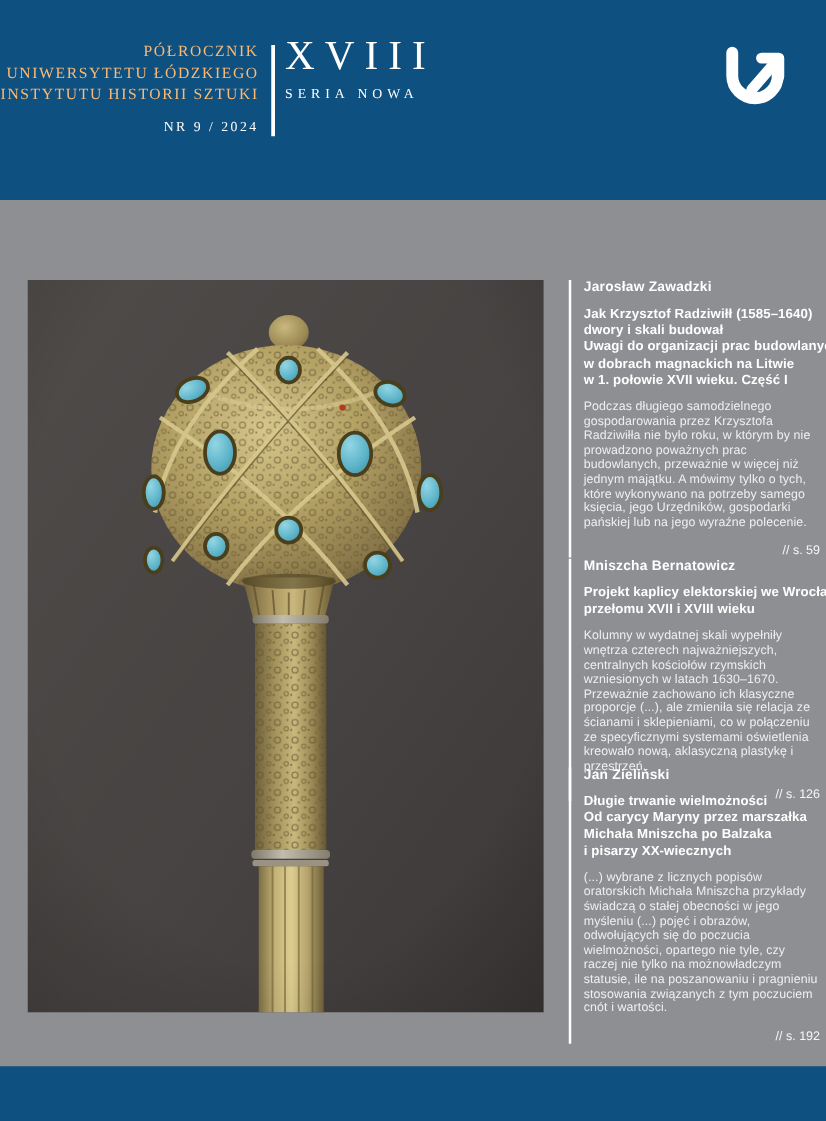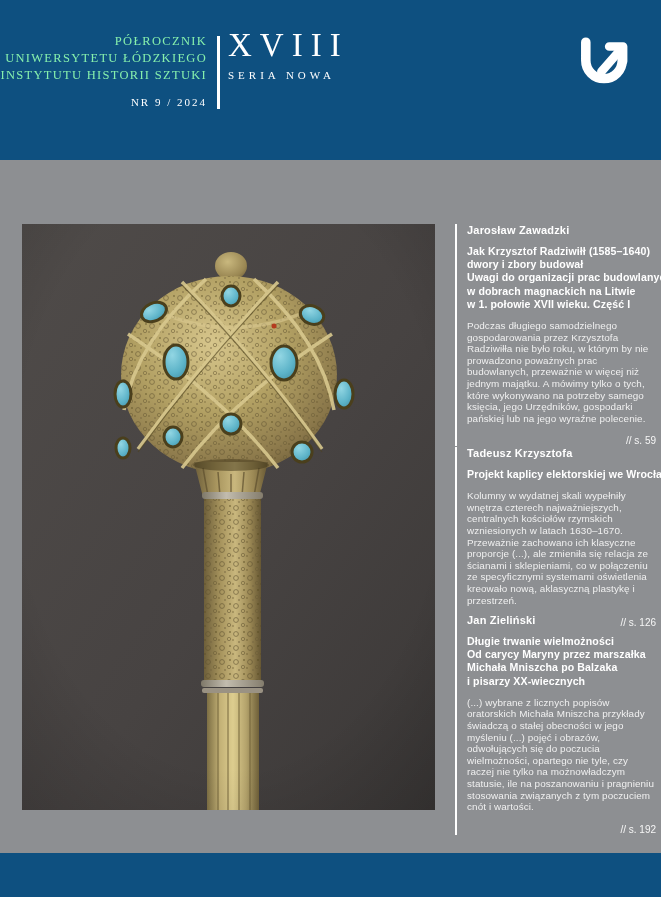--- a/index.html
+++ b/index.html
@@ -14,21 +14,21 @@
   }
   
   .header {
     position: absolute; top: 0; left: 0;
     width: 661px; height: 160px;
     background: #0e5080;
   }
   .publisher {
     position: absolute; top: 33px; right: 454px;
     text-align: right; white-space: nowrap;
-    color: #86efac;
+    color: #fdba74;
     font-family: "Liberation Serif", serif;
     font-size: 12.5px; letter-spacing: 1.3px; line-height: 17px;
   }
   .issue-no {
     position: absolute; top: 96px; right: 454px;
     color: #fff; font-family: "Liberation Serif", serif;
     font-size: 11px; letter-spacing: 2px; white-space: nowrap;
   }
   .header-divider {
     position: absolute; left: 217px; top: 36px;
@@ -221,33 +221,34 @@
       </g>
 
       <rect x="0" y="0" width="413" height="586" fill="url(#vignette)"></rect>
     </svg>
   </figure>
 
   <section class="article article-1">
     <div class="author">Jarosław Zawadzki</div>
     <div class="a-title">
       <span>Jak Krzysztof Radziwiłł (1585–1640)</span>
-      <span>dwory i zbory budował</span>
+      <span>dwory i skali budował</span>
       <span>Uwagi do organizacji prac budowlanych</span>
       <span>w dobrach magnackich na Litwie</span>
       <span>w 1. połowie XVII wieku. Część I</span>
     </div>
     <div class="abstract">Podczas długiego samodzielnego gospodarowania przez Krzysztofa Radziwiłła nie było roku, w którym by nie prowadzono poważnych prac budowlanych, przeważnie w więcej niż jednym majątku. A mówimy tylko o tych, które wykonywano na potrzeby samego księcia, jego Urzędników, gospodarki pańskiej lub na jego wyraźne polecenie.</div>
     <div class="page-ref">// s. 59</div>
   </section>
 
   <section class="article article-2">
-    <div class="author">Tadeusz Krzysztofa</div>
+    <div class="author">Mniszcha Bernatowicz</div>
     <div class="a-title">
       <span>Projekt kaplicy elektorskiej we Wrocławiu</span>
+      <span>przełomu XVII i XVIII wieku</span>
     </div>
     <div class="abstract">Kolumny w wydatnej skali wypełniły wnętrza czterech najważniejszych, centralnych kościołów rzymskich wzniesionych w latach 1630–1670. Przeważnie zachowano ich klasyczne proporcje (...), ale zmieniła się relacja ze ścianami i sklepieniami, co w połączeniu ze specyficznymi systemami oświetlenia kreowało nową, aklasyczną plastykę i przestrzeń.</div>
     <div class="page-ref">// s. 126</div>
   </section>
 
   <section class="article article-3">
     <div class="author">Jan Zieliński</div>
     <div class="a-title">
       <span>Długie trwanie wielmożności</span>
       <span>Od carycy Maryny przez marszałka</span>

